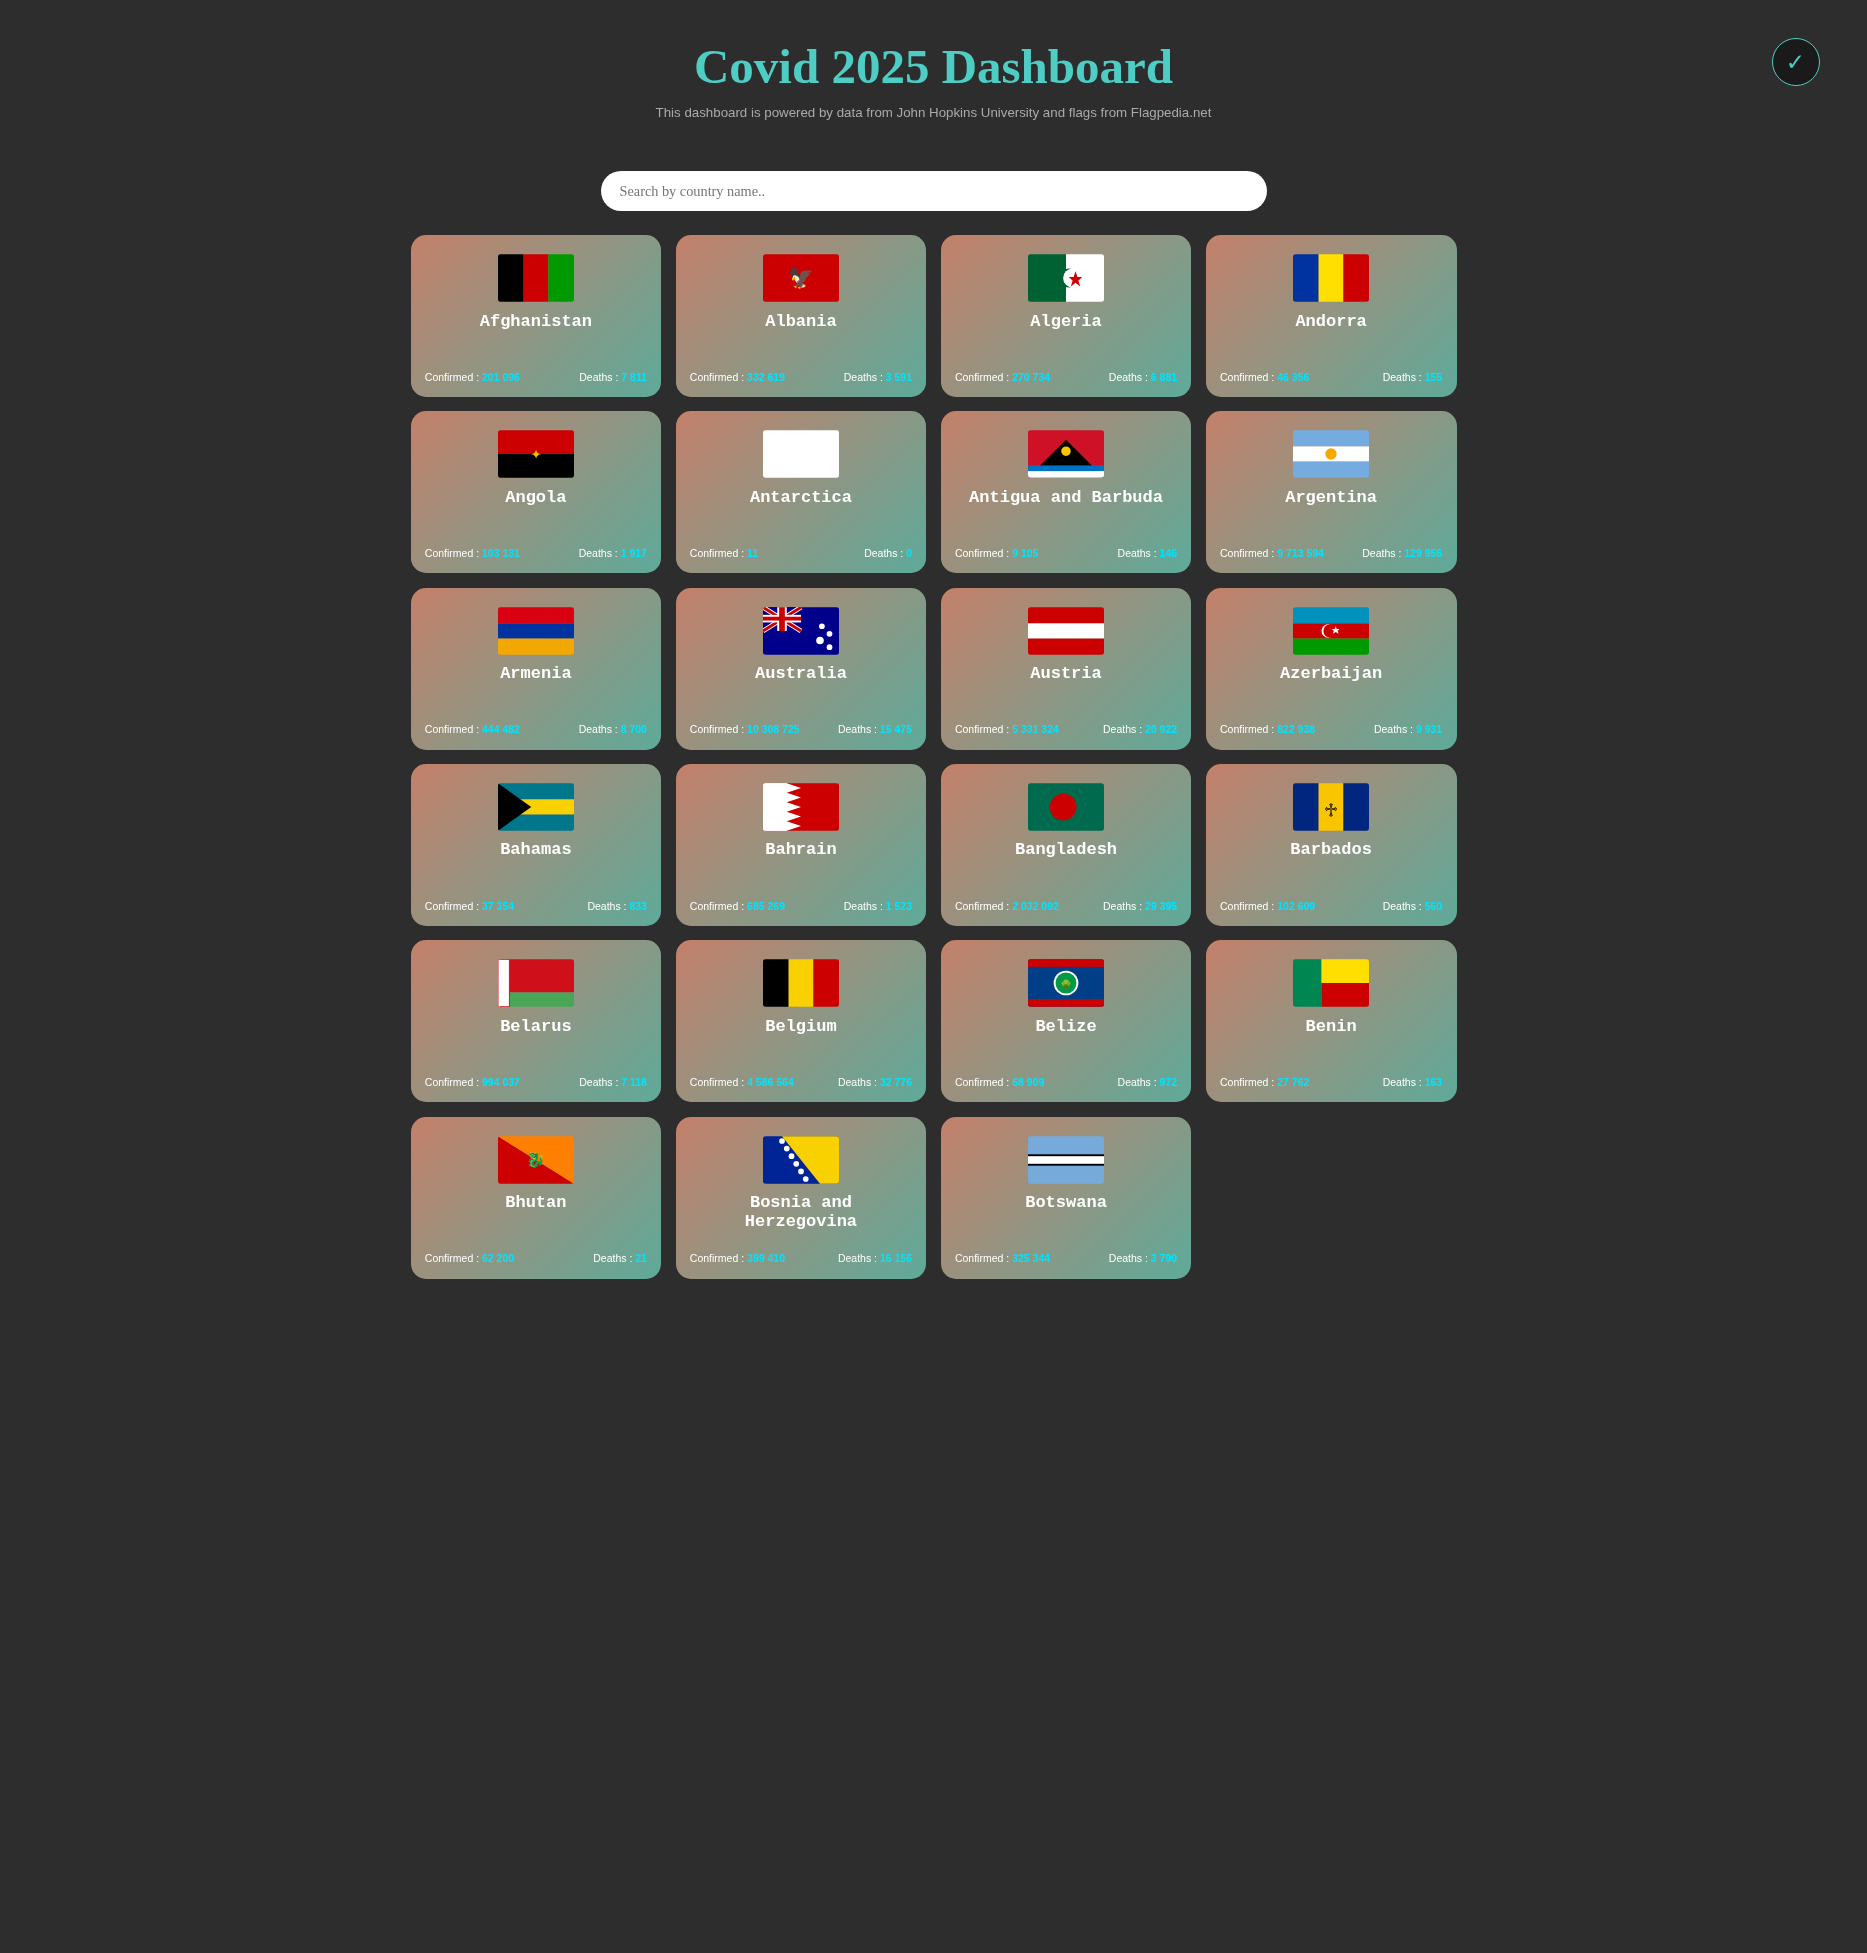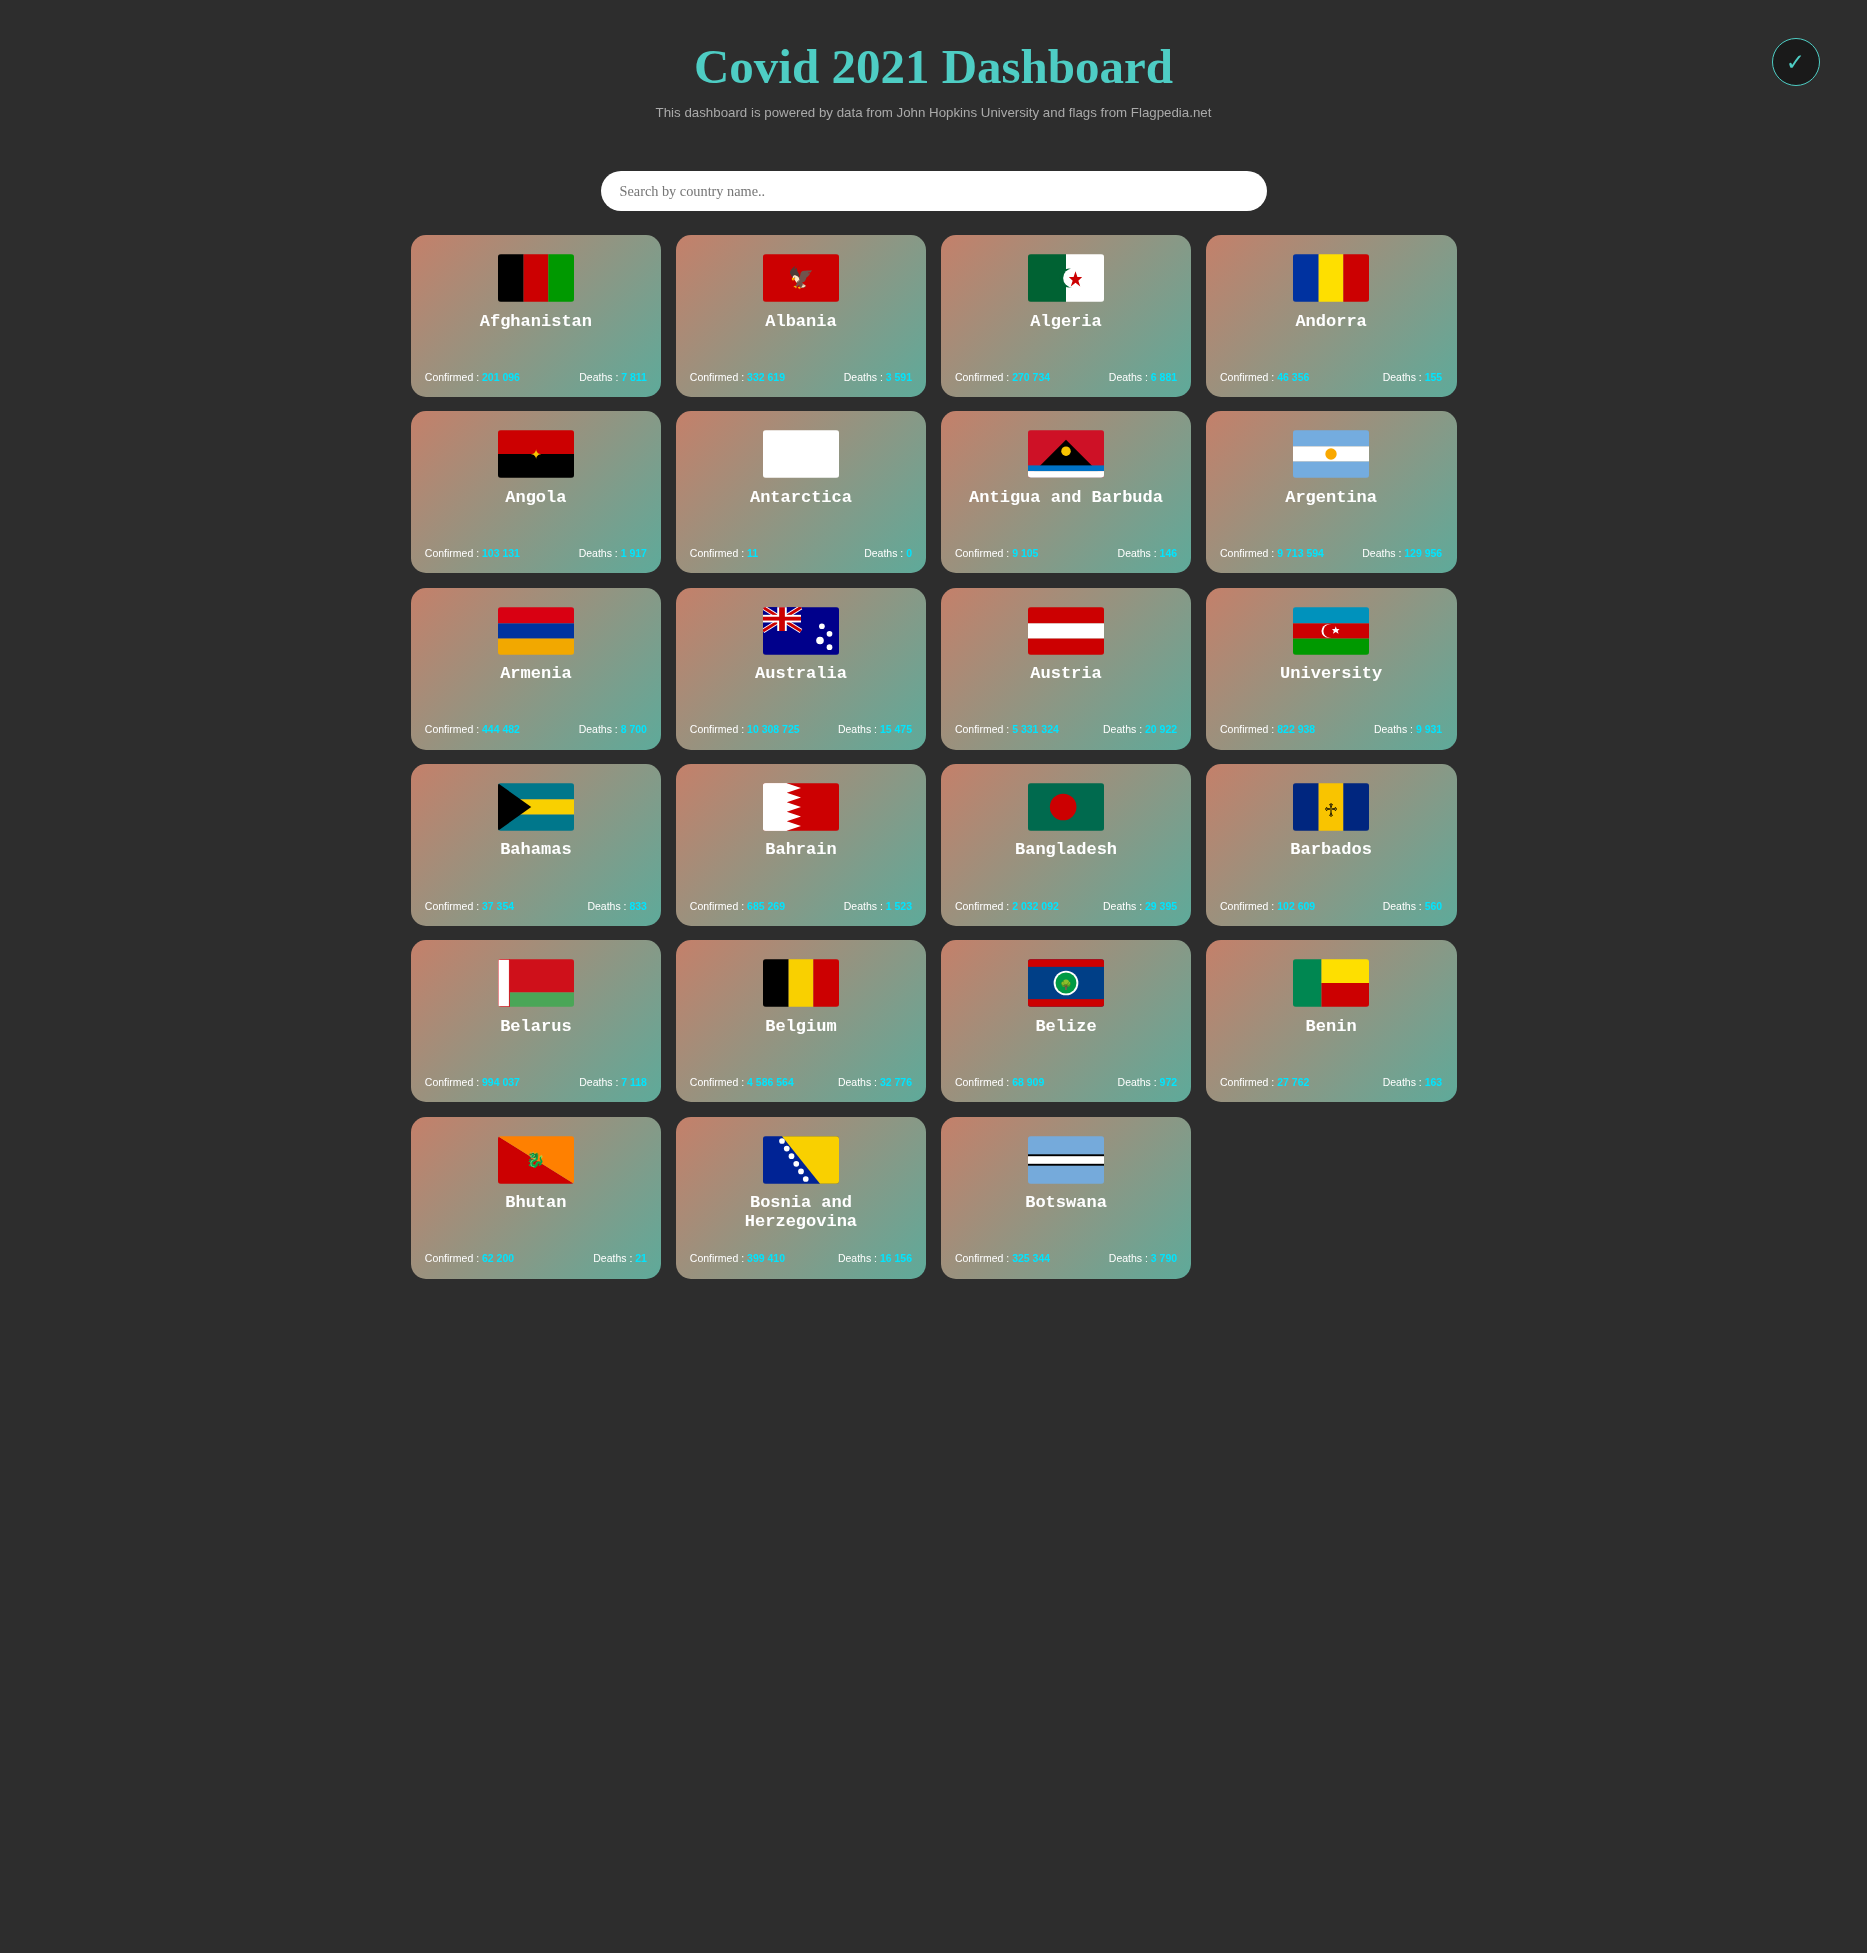--- a/index.html
+++ b/index.html
@@ -105,21 +105,21 @@
       overflow: hidden;
       margin-bottom: 9.5px;
       position: relative;
       display: inline-block;
     }
   </style>
 </head>
 <body>
 
 <div class="header">
-  <h1 class="title">Covid 2021 Dashboard</h1>
+  <h1 class="title">Covid 2025 Dashboard</h1>
   <p class="subtitle">This dashboard is powered by data from John Hopkins University and flags from Flagpedia.net</p>
   <div class="check-btn">✓</div>
 </div>
 
 <div class="search-bar">
   <input class="search-input" type="text" placeholder="Search by country name.." style="">
 </div>
 
 <div class="grid" id="country-grid">
 <div class="card">
@@ -269,21 +269,21 @@
     </div>
     <div class="card">
       <div class="flag"><svg width="76" height="48" xmlns="http://www.w3.org/2000/svg" viewBox="0 0 80 50">
       <rect width="80" height="17" fill="#0092bc"></rect>
       <rect y="17" width="80" height="16" fill="#cc0001"></rect>
       <rect y="33" width="80" height="17" fill="#009900"></rect>
       <circle cx="37" cy="25" r="7" fill="#fff"></circle>
       <circle cx="39" cy="25" r="7" fill="#cc0001"></circle>
       <polygon points="45,20 46,23 49,23 47,25 48,28 45,26 42,28 43,25 41,23 44,23" fill="#fff"></polygon>
     </svg></div>
-      <div class="country-name">University</div>
+      <div class="country-name">Azerbaijan</div>
       <div class="stats">
     <span class="stat">Confirmed : <span>822 938</span></span>
     <span class="stat">Deaths : <span>9 931</span></span>
   </div>
     </div>
     <div class="card">
       <div class="flag"><svg width="76" height="48" xmlns="http://www.w3.org/2000/svg" viewBox="0 0 80 50">
       <rect width="80" height="17" fill="#00778b"></rect>
       <rect y="17" width="80" height="16" fill="#f9d000"></rect>
       <rect y="33" width="80" height="17" fill="#00778b"></rect>

